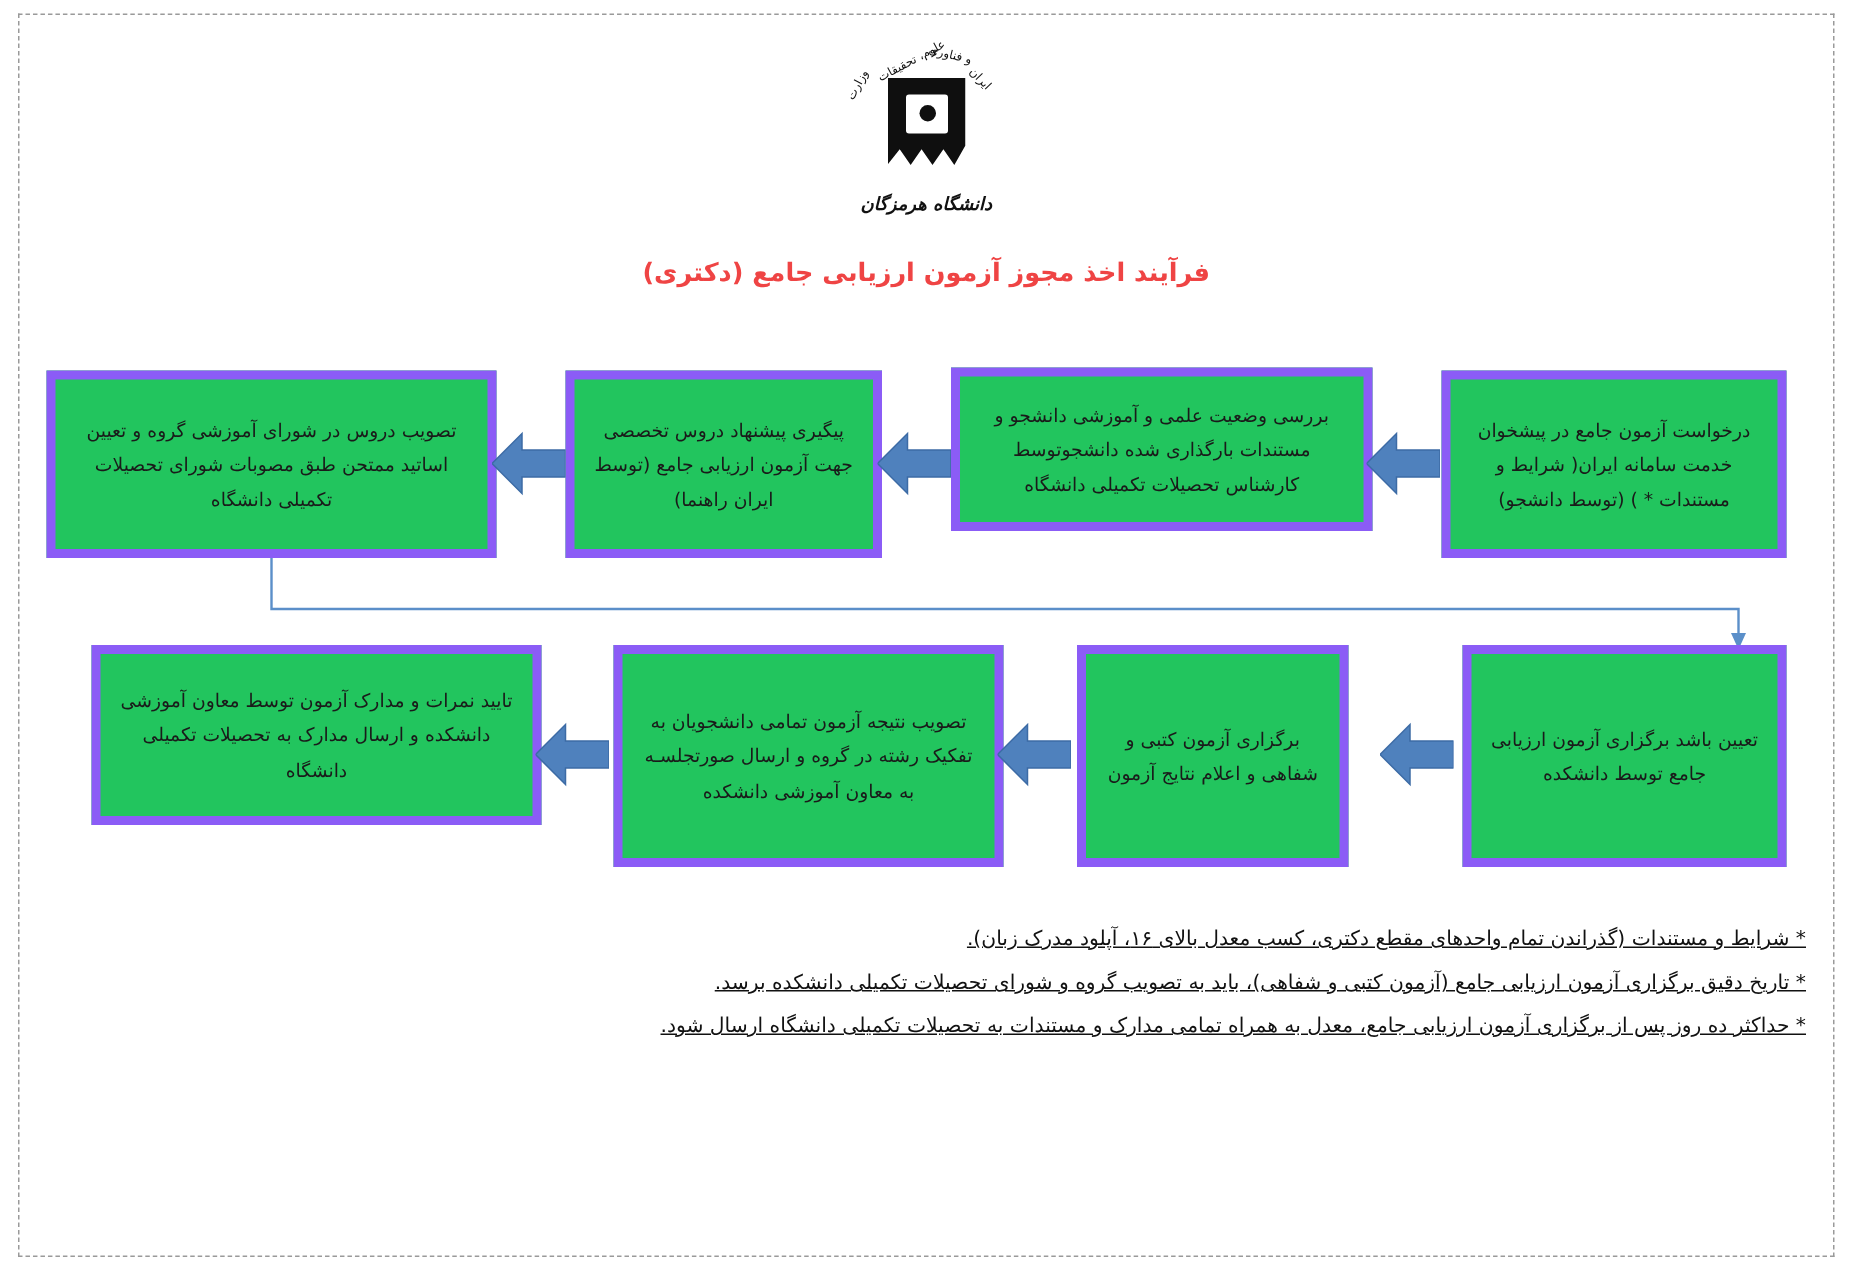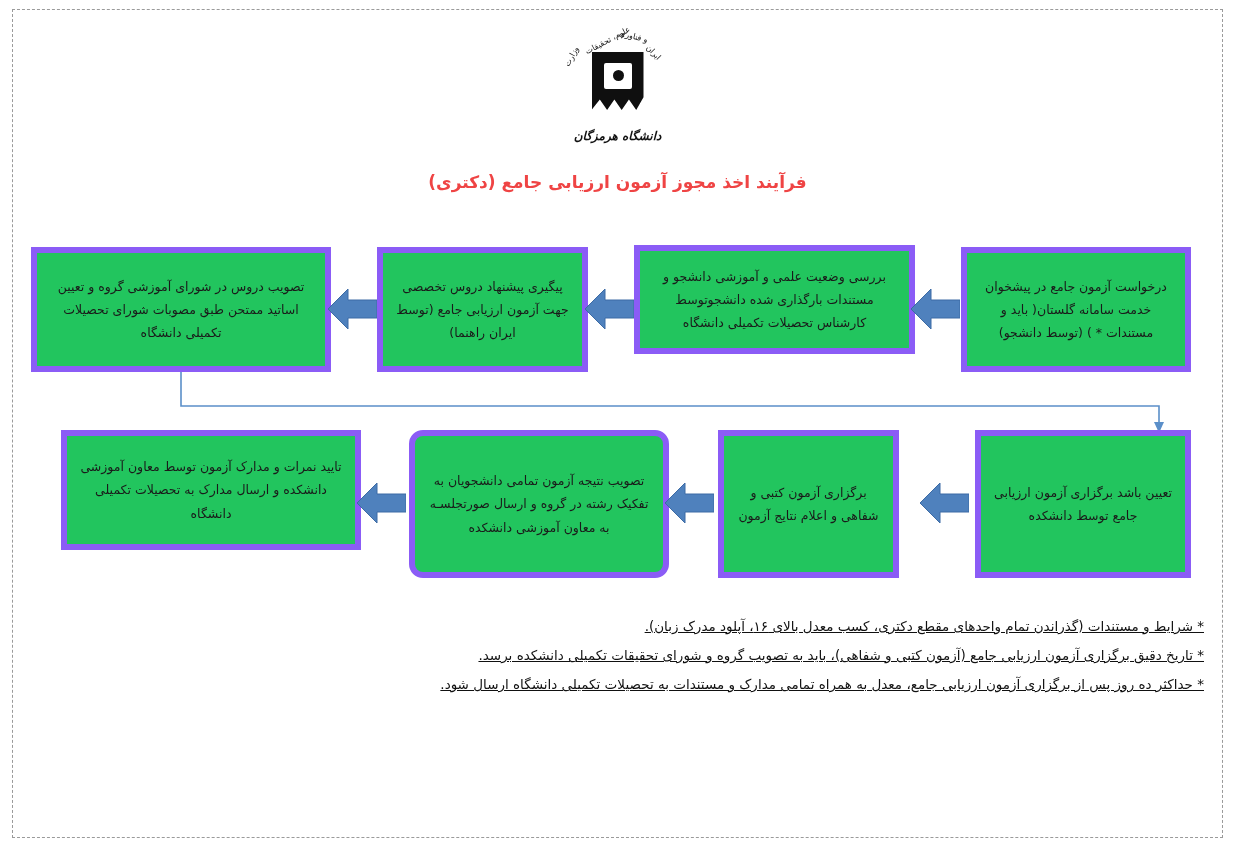--- a/index.html
+++ b/index.html
@@ -129,21 +129,21 @@
   .box .inner { width: 100%; }
 
   
   #box-r1-c1 { left: 961px; top: 247px; width: 230px; height: 125px; }
   #box-r1-c2 { left: 634px; top: 245px; width: 281px; height: 109px; }
   #box-r1-c3 { left: 377px; top: 247px; width: 211px; height: 125px; }
   #box-r1-c4 { left: 31px; top: 247px; width: 300px; height: 125px; }
   
   #box-r2-c1 { left: 975px; top: 430px; width: 216px; height: 148px; }
   #box-r2-c2 { left: 718px; top: 430px; width: 181px; height: 148px; }
-  #box-r2-c3 { left: 409px; top: 430px; width: 260px; height: 148px; border-radius: 14px; }
+  #box-r2-c3 { left: 409px; top: 430px; width: 260px; height: 148px; }
   #box-r2-c4 { left: 61px; top: 430px; width: 300px; height: 120px; }
 
   
   .arrow-left {
     position: absolute;
     width: 49px;
     height: 44px;
   }
   .arrow-left svg { display: block; }
 
@@ -199,21 +199,21 @@
   </div>
 
   <div class="doc-title">فرآیند اخذ مجوز آزمون ارزیابی جامع (دکتری)</div>
 
   <svg class="connector" viewBox="0 0 1160 62">
     <path d="M 150 0 L 150 34 L 1128 34 L 1128 54" fill="none" stroke="#5b8fc9" stroke-width="1.6"></path>
     <path d="M 1128 61 L 1123 50 L 1133 50 Z" fill="#5b8fc9"></path>
   </svg>
 
   <div class="box" id="box-r1-c1">
-    <div class="inner">درخواست آزمون جامع در پیشخوان خدمت سامانه گلستان( باید و مستندات * ) (توسط دانشجو)</div>
+    <div class="inner">درخواست آزمون جامع در پیشخوان خدمت سامانه ایران( شرایط و مستندات * ) (توسط دانشجو)</div>
   </div>
   <div class="box" id="box-r1-c2">
     <div class="inner">بررسی وضعیت علمی و آموزشی دانشجو و مستندات بارگذاری شده دانشجوتوسط کارشناس تحصیلات تکمیلی دانشگاه</div>
   </div>
   <div class="box" id="box-r1-c3">
     <div class="inner">پیگیری پیشنهاد دروس تخصصی جهت آزمون ارزیابی جامع (توسط ایران راهنما)</div>
   </div>
   <div class="box" id="box-r1-c4">
     <div class="inner">تصویب دروس در شورای آموزشی گروه و تعیین اساتید ممتحن طبق مصوبات شورای تحصیلات تکمیلی دانشگاه</div>
   </div>
@@ -257,17 +257,17 @@
       </svg>
   </div>
   <div class="arrow-left" id="arrow-6">
     <svg width="49" height="44" viewBox="0 0 49 44">
         <polygon points="0,22 20,2 20,13 49,13 49,31 20,31 20,42" fill="#4f81bd" stroke="#3c6ba5" stroke-width="1"></polygon>
       </svg>
   </div>
 
   <div class="notes">
     <div class="note">* شرایط و مستندات (گذراندن تمام واحدهای مقطع دکتری، کسب معدل بالای ۱۶، آپلود مدرک زبان).</div>
-    <div class="note">* تاریخ دقیق برگزاری آزمون ارزیابی جامع (آزمون کتبی و شفاهی)، باید به تصویب گروه و شورای تحقیقات تکمیلی دانشکده برسد.</div>
+    <div class="note">* تاریخ دقیق برگزاری آزمون ارزیابی جامع (آزمون کتبی و شفاهی)، باید به تصویب گروه و شورای تحصیلات تکمیلی دانشکده برسد.</div>
     <div class="note">* حداکثر ده روز پس از برگزاری آزمون ارزیابی جامع، معدل به همراه تمامی مدارک و مستندات به تحصیلات تکمیلی دانشگاه ارسال شود.</div>
   </div>
 
 </div>
 
 </body></html>

